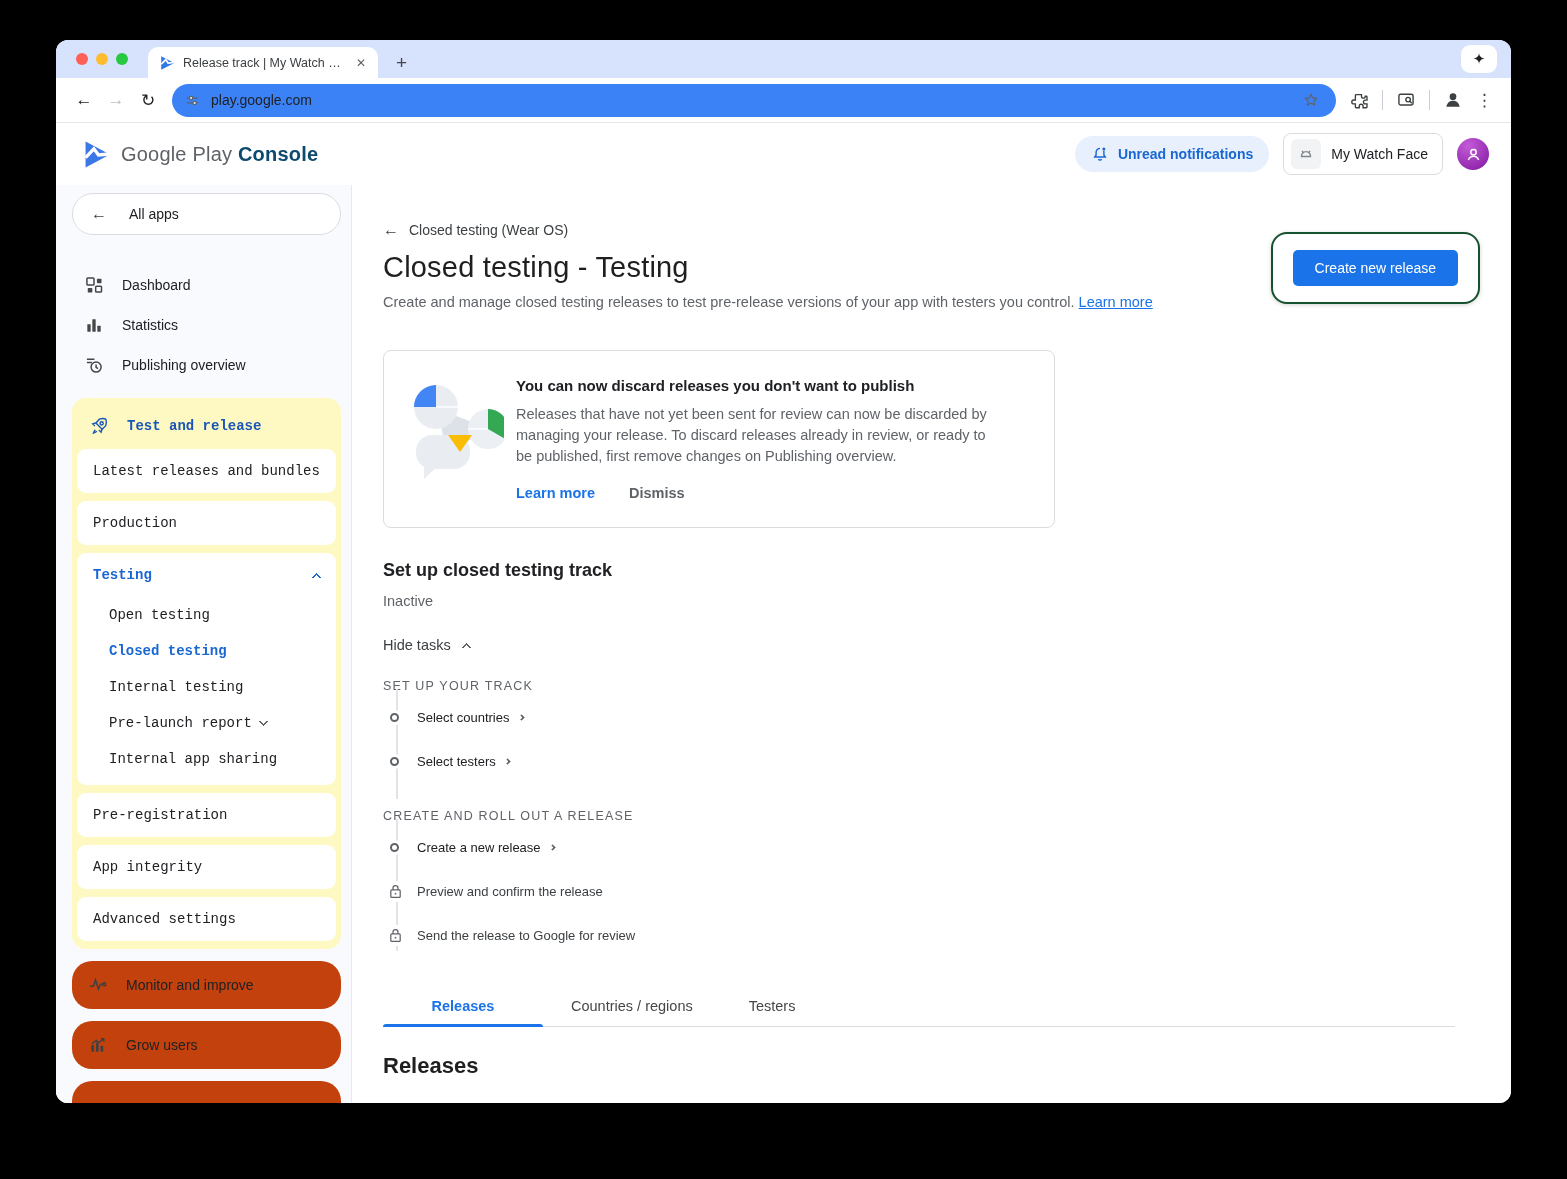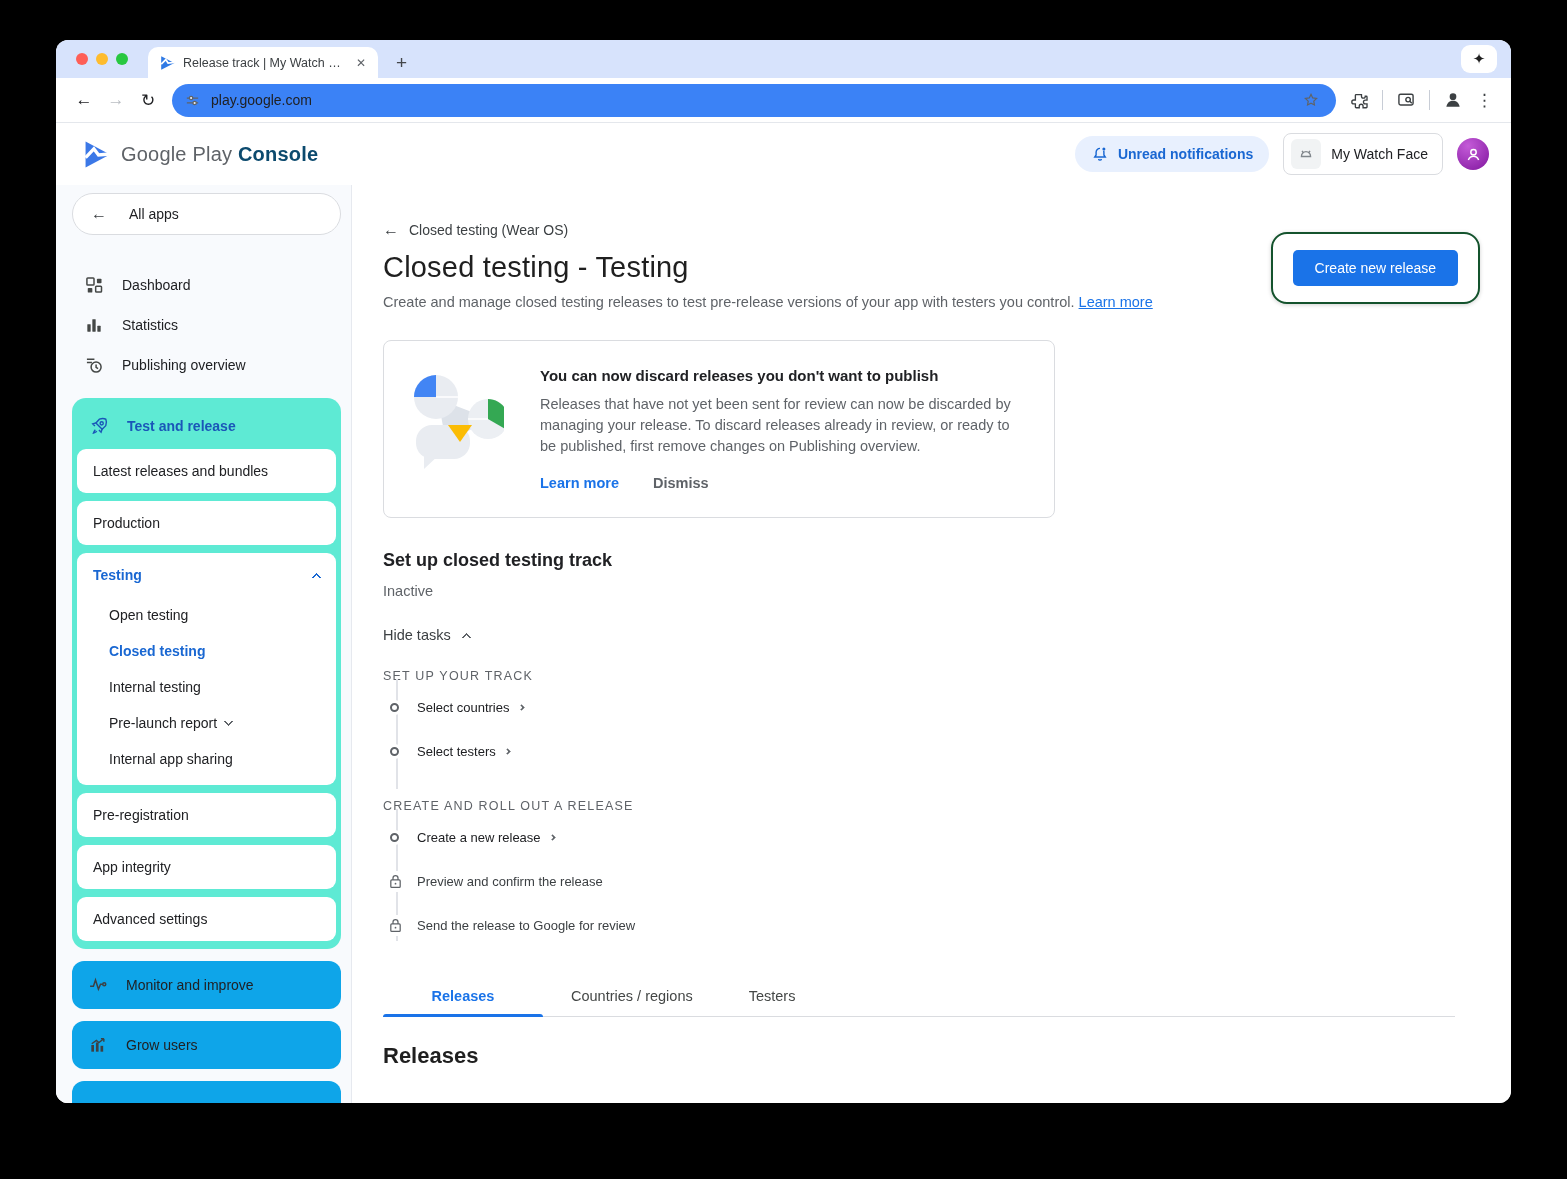--- a/index.html
+++ b/index.html
@@ -48,32 +48,32 @@
   .body { flex:1; display:flex; min-height:0; background:#fff; }
 
   
   .sidebar { width:296px; flex:none; background:#f8fafd; border-right:1px solid #e6e9ef; padding:8px 10px 0 16px; overflow:hidden; }
   .all-apps { height:42px; border:1px solid #dadce0; background:#fff; border-radius:21px; display:flex; align-items:center; gap:22px; padding:0 18px; margin-bottom:30px; }
   .all-apps .arrow { font-size:16px; color:#3c4043; }
   .all-apps .lbl { font-size:14px; color:#202124; }
   .nav-item { height:40px; display:flex; align-items:center; gap:18px; padding:0 12px; border-radius:8px; }
   .nav-item .lbl { font-size:14px; color:#202124; }
   .nav-ico { width:20px; height:20px; color:#444746; flex:none; }
-  .blue-group { margin-top:13px; background:#5eead4; border-radius:14px; padding:5px; }
+  .blue-group { margin-top:13px; background:#fef9c3; border-radius:14px; padding:5px;font-family:Liberation Mono, monospace; }
   .blue-group-header { height:46px; display:flex; align-items:center; gap:18px; padding:0 12px; }
   .blue-group-header .lbl { font-size:14px; font-weight:bold; color:#1a56b8; }
   .side-card { background:#fff; border-radius:9px; margin-bottom:8px; }
   .side-card:last-child { margin-bottom:3px; }
   .side-card .card-row { height:44px; display:flex; align-items:center; padding:0 16px; font-size:14px; color:#202124; }
   .side-card .card-row.blue { color:#1967d2; font-weight:bold; }
   .side-card .spring { flex:1; }
   .sub-item { height:36px; display:flex; align-items:center; gap:8px; padding:0 16px 0 32px; font-size:14px; color:#202124; }
   .sub-item.selected { color:#1967d2; font-weight:bold; }
   .testing-card { padding-bottom:8px; }
-  .gray-card { margin-top:12px; background:#0ea5e9; border-radius:12px; height:48px; display:flex; align-items:center; gap:18px; padding:0 16px; }
+  .gray-card { margin-top:12px; background:#c2410c; border-radius:20px; height:48px; display:flex; align-items:center; gap:18px; padding:0 16px; }
   .gray-card .lbl { font-size:14px; color:#202124; }
   .gray-card.partial { height:48px; }
 
   
   .chev { display:inline-block; width:7px; height:7px; border-right:2px solid currentColor; border-bottom:2px solid currentColor; border-radius:1px; }
   .chev.up { transform:rotate(-135deg); margin-top:4px; }
   .chev.down { transform:rotate(45deg); margin-bottom:3px; }
   .chev.right { width:5px; height:5px; transform:rotate(-45deg); margin-left:2px; }
   .chev.blue { color:#1967d2; }
   .chev.gray { color:#5f6368; }
@@ -84,21 +84,21 @@
   .breadcrumb .arrow { font-size:16px; }
   .breadcrumb .lbl { font-size:14px; }
   .page-title { margin-top:12px; font-size:29px; font-weight:500; color:#1f1f1f; letter-spacing:.2px; }
   .page-desc { margin-top:10px; font-size:14.5px; color:#5f6368; }
   .link { color:#1a73e8; text-decoration:underline; cursor:pointer; }
   .link.plain { text-decoration:none; font-weight:bold; }
 
   .annotate-box { position:absolute; top:47px; right:31px; background:#fff; border:2px solid #14532d; border-radius:16px; padding:16px 20px; box-shadow:0 1px 4px rgba(0,0,0,.18); }
   .primary-btn { background:#1a73e8; color:#fff; border:none; border-radius:5px; font-size:14px; font-family:inherit; padding:10px 22px; cursor:pointer; }
 
-  .notice-card { margin-top:30px; width:672px; border:1px solid #dadce0; border-radius:8px; padding:26px 26px 26px 24px; display:flex; gap:36px; }
+  .notice-card { margin-top:40px; width:672px; border:1px solid #dadce0; border-radius:8px; padding:26px 26px 26px 24px; display:flex; gap:12px; }
   .notice-art { width:96px; flex:none; }
   .notice-title { font-size:15px; font-weight:bold; color:#202124; }
   .notice-body { margin-top:10px; font-size:14.5px; line-height:21px; color:#5f6368; max-width:480px; }
   .notice-links { margin-top:18px; display:flex; gap:34px; font-size:14.5px; font-weight:bold; }
   .dismiss { color:#5f6368; cursor:pointer; }
 
   .track-heading { margin-top:32px; font-size:18px; font-weight:bold; color:#202124; }
   .track-status { margin-top:12px; font-size:14.5px; color:#5f6368; }
   .hide-tasks { margin-top:28px; display:flex; align-items:center; gap:12px; font-size:14.5px; color:#3c4043; width:fit-content; cursor:pointer;justify-content:space-between; }
 

